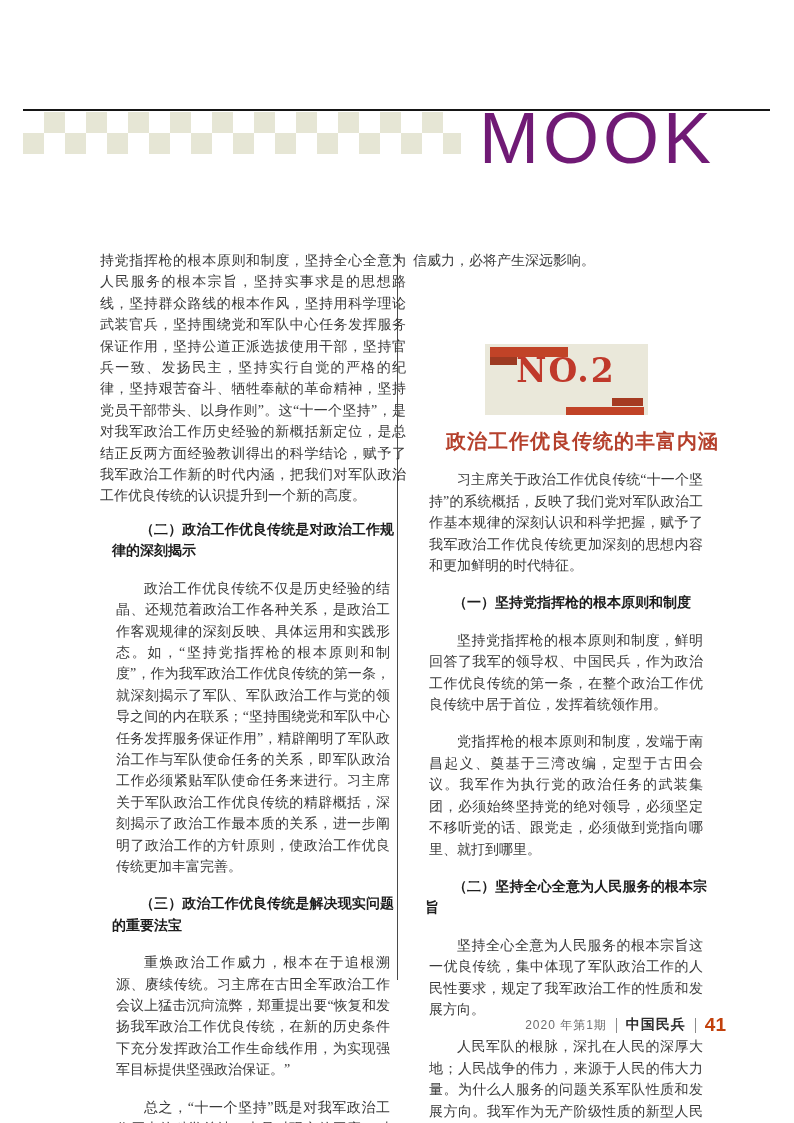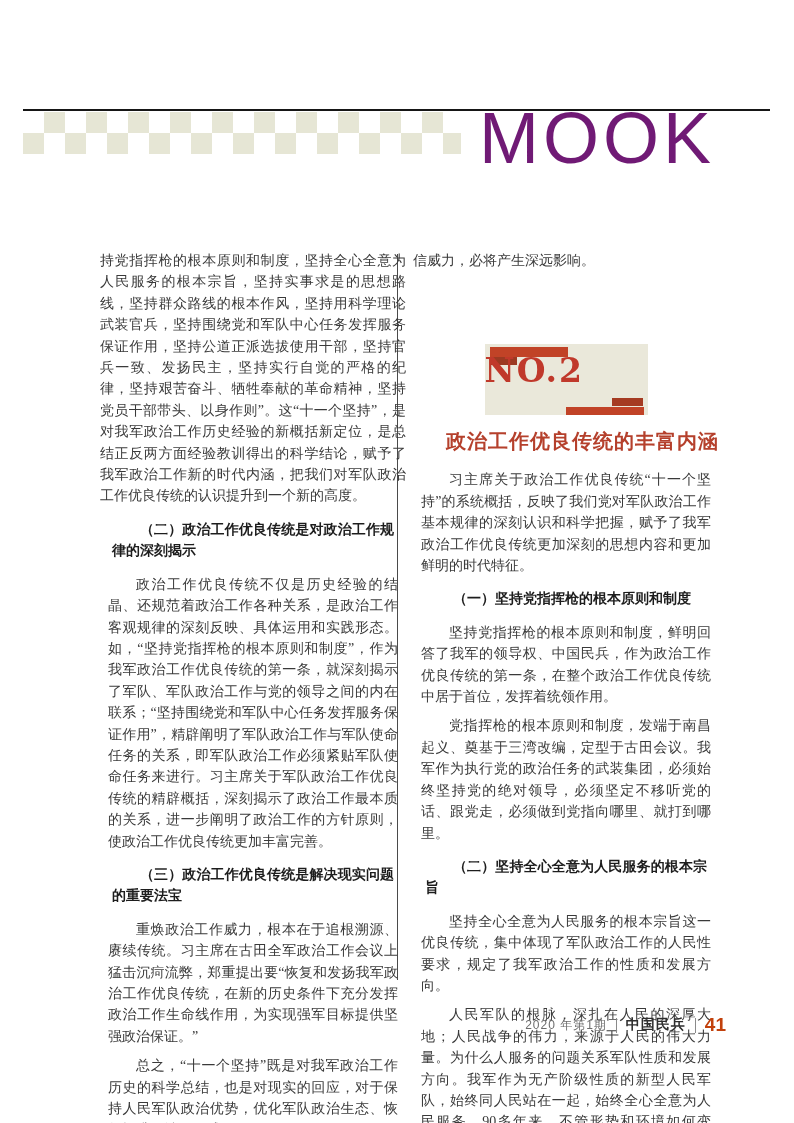--- a/index.html
+++ b/index.html
@@ -33,21 +33,21 @@
     position:absolute;left:397px;top:254px;width:1px;height:726px;
     background:#4a4a4a;
   }
   .col{
     position:absolute;top:250px;width:306px;
     font-size:14px;line-height:21.4px;color:#3a3a3a;
     text-align:justify;
   }
   .col-left{left:100px;}
   .col-right{left:413px;}
-  .para{margin:8px;text-indent:2em;}
+  .para{margin:16px;text-indent:2em;}
   .para-cont{margin:0;text-indent:0;}
   .subhead{
     margin:12px;text-indent:2em;font-weight:bold;color:#1d1d1d;
   }
   
   .badge-wrap{
     position:relative;
     width:163px;height:71px;
     margin:73px auto 0 auto;
     background:#eae8da;
@@ -63,20 +63,21 @@
   .badge-bottom-bar-short{
     position:absolute;right:5px;bottom:9px;width:31px;height:8px;
     background:#a53b22;
   }
   .badge-bottom-bar-long{
     position:absolute;right:4px;bottom:0px;width:78px;height:8px;
     background:#c14327;
   }
   .badge-label{
     position:absolute;left:0;right:0;top:16px;
+    text-align:center;
     font-family:"DejaVu Serif","Liberation Serif",serif;
     font-weight:bold;font-size:33px;letter-spacing:2px;
     color:#c0392b;
   }
   .section-title{
     margin:14px 0 0 0;
     text-align:right;
     font-size:20px;line-height:24px;font-weight:bold;
     color:#b5402c;
     letter-spacing:1px;

